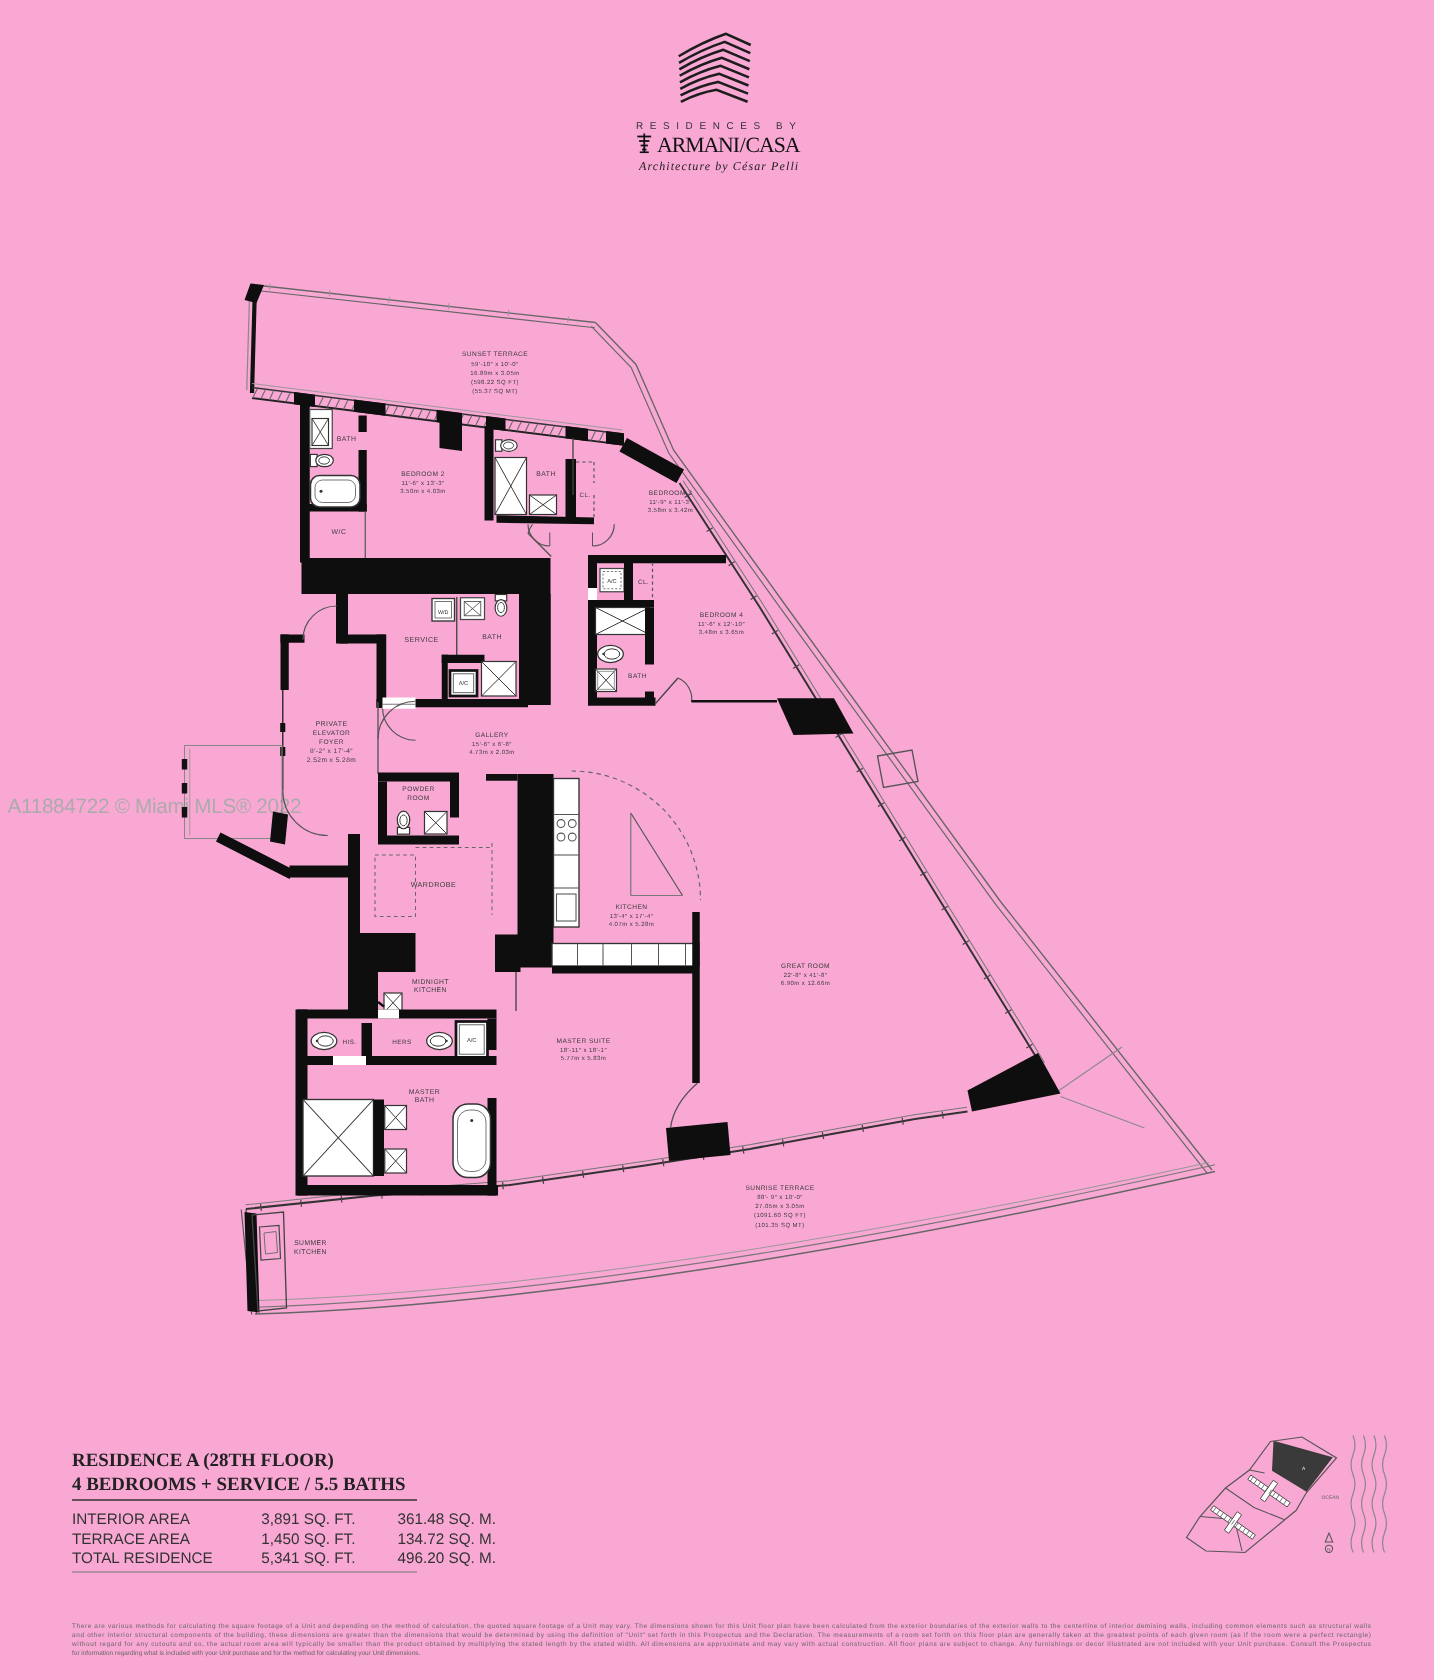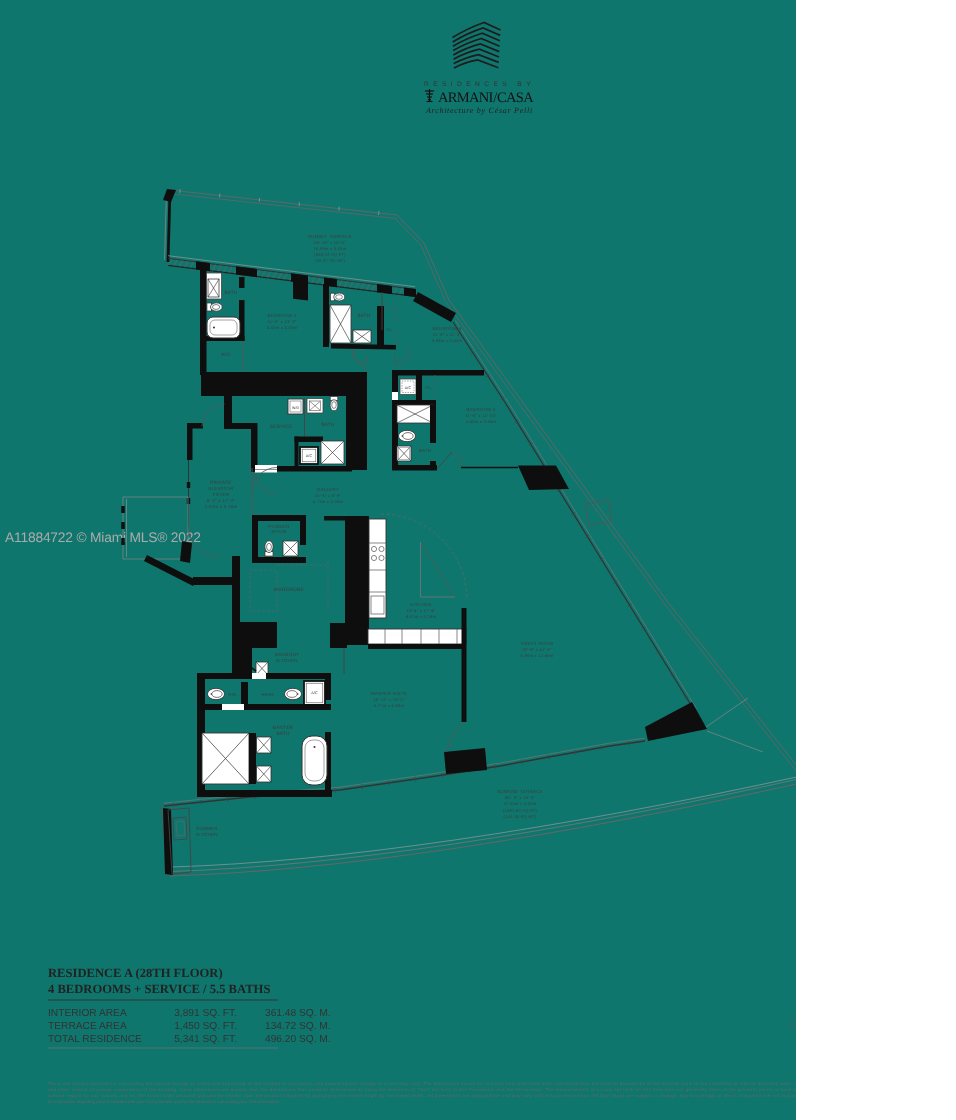--- a/index.html
+++ b/index.html
@@ -1,17 +1,17 @@
 <!DOCTYPE html>
 <html><head>
 <meta charset="utf-8">
 <style>
 html,body{margin:0;padding:0;background:#ffffff;}
 *{-webkit-font-smoothing:antialiased;text-rendering:geometricPrecision;}
-#page{position:relative;width:796px;height:1120px;background:#0f766e;overflow:hidden;
+#page{position:relative;width:956px;height:1120px;background:#f9a8d4;overflow:hidden;
 font-family:"Liberation Sans",sans-serif;}
 </style>
 </head>
 <body>
 <div id="page">
 <svg width="956" height="1120" viewBox="0 0 956 1120" xmlns="http://www.w3.org/2000/svg" font-family="Liberation Sans">
 
 <g id="logoicon" stroke="#1d1d1d" fill="none" stroke-width="1.7">
 <path d="M452.5,37.5 Q468.2,28.0 484.0,22.5 L500.5,30.0" fill="none" stroke="#1d1d1d" stroke-width="1.7"></path>
 <path d="M452.7,41.9 Q467.9,32.9 483.1,27.9 L500.2,35.4" fill="none" stroke="#1d1d1d" stroke-width="1.7"></path>

